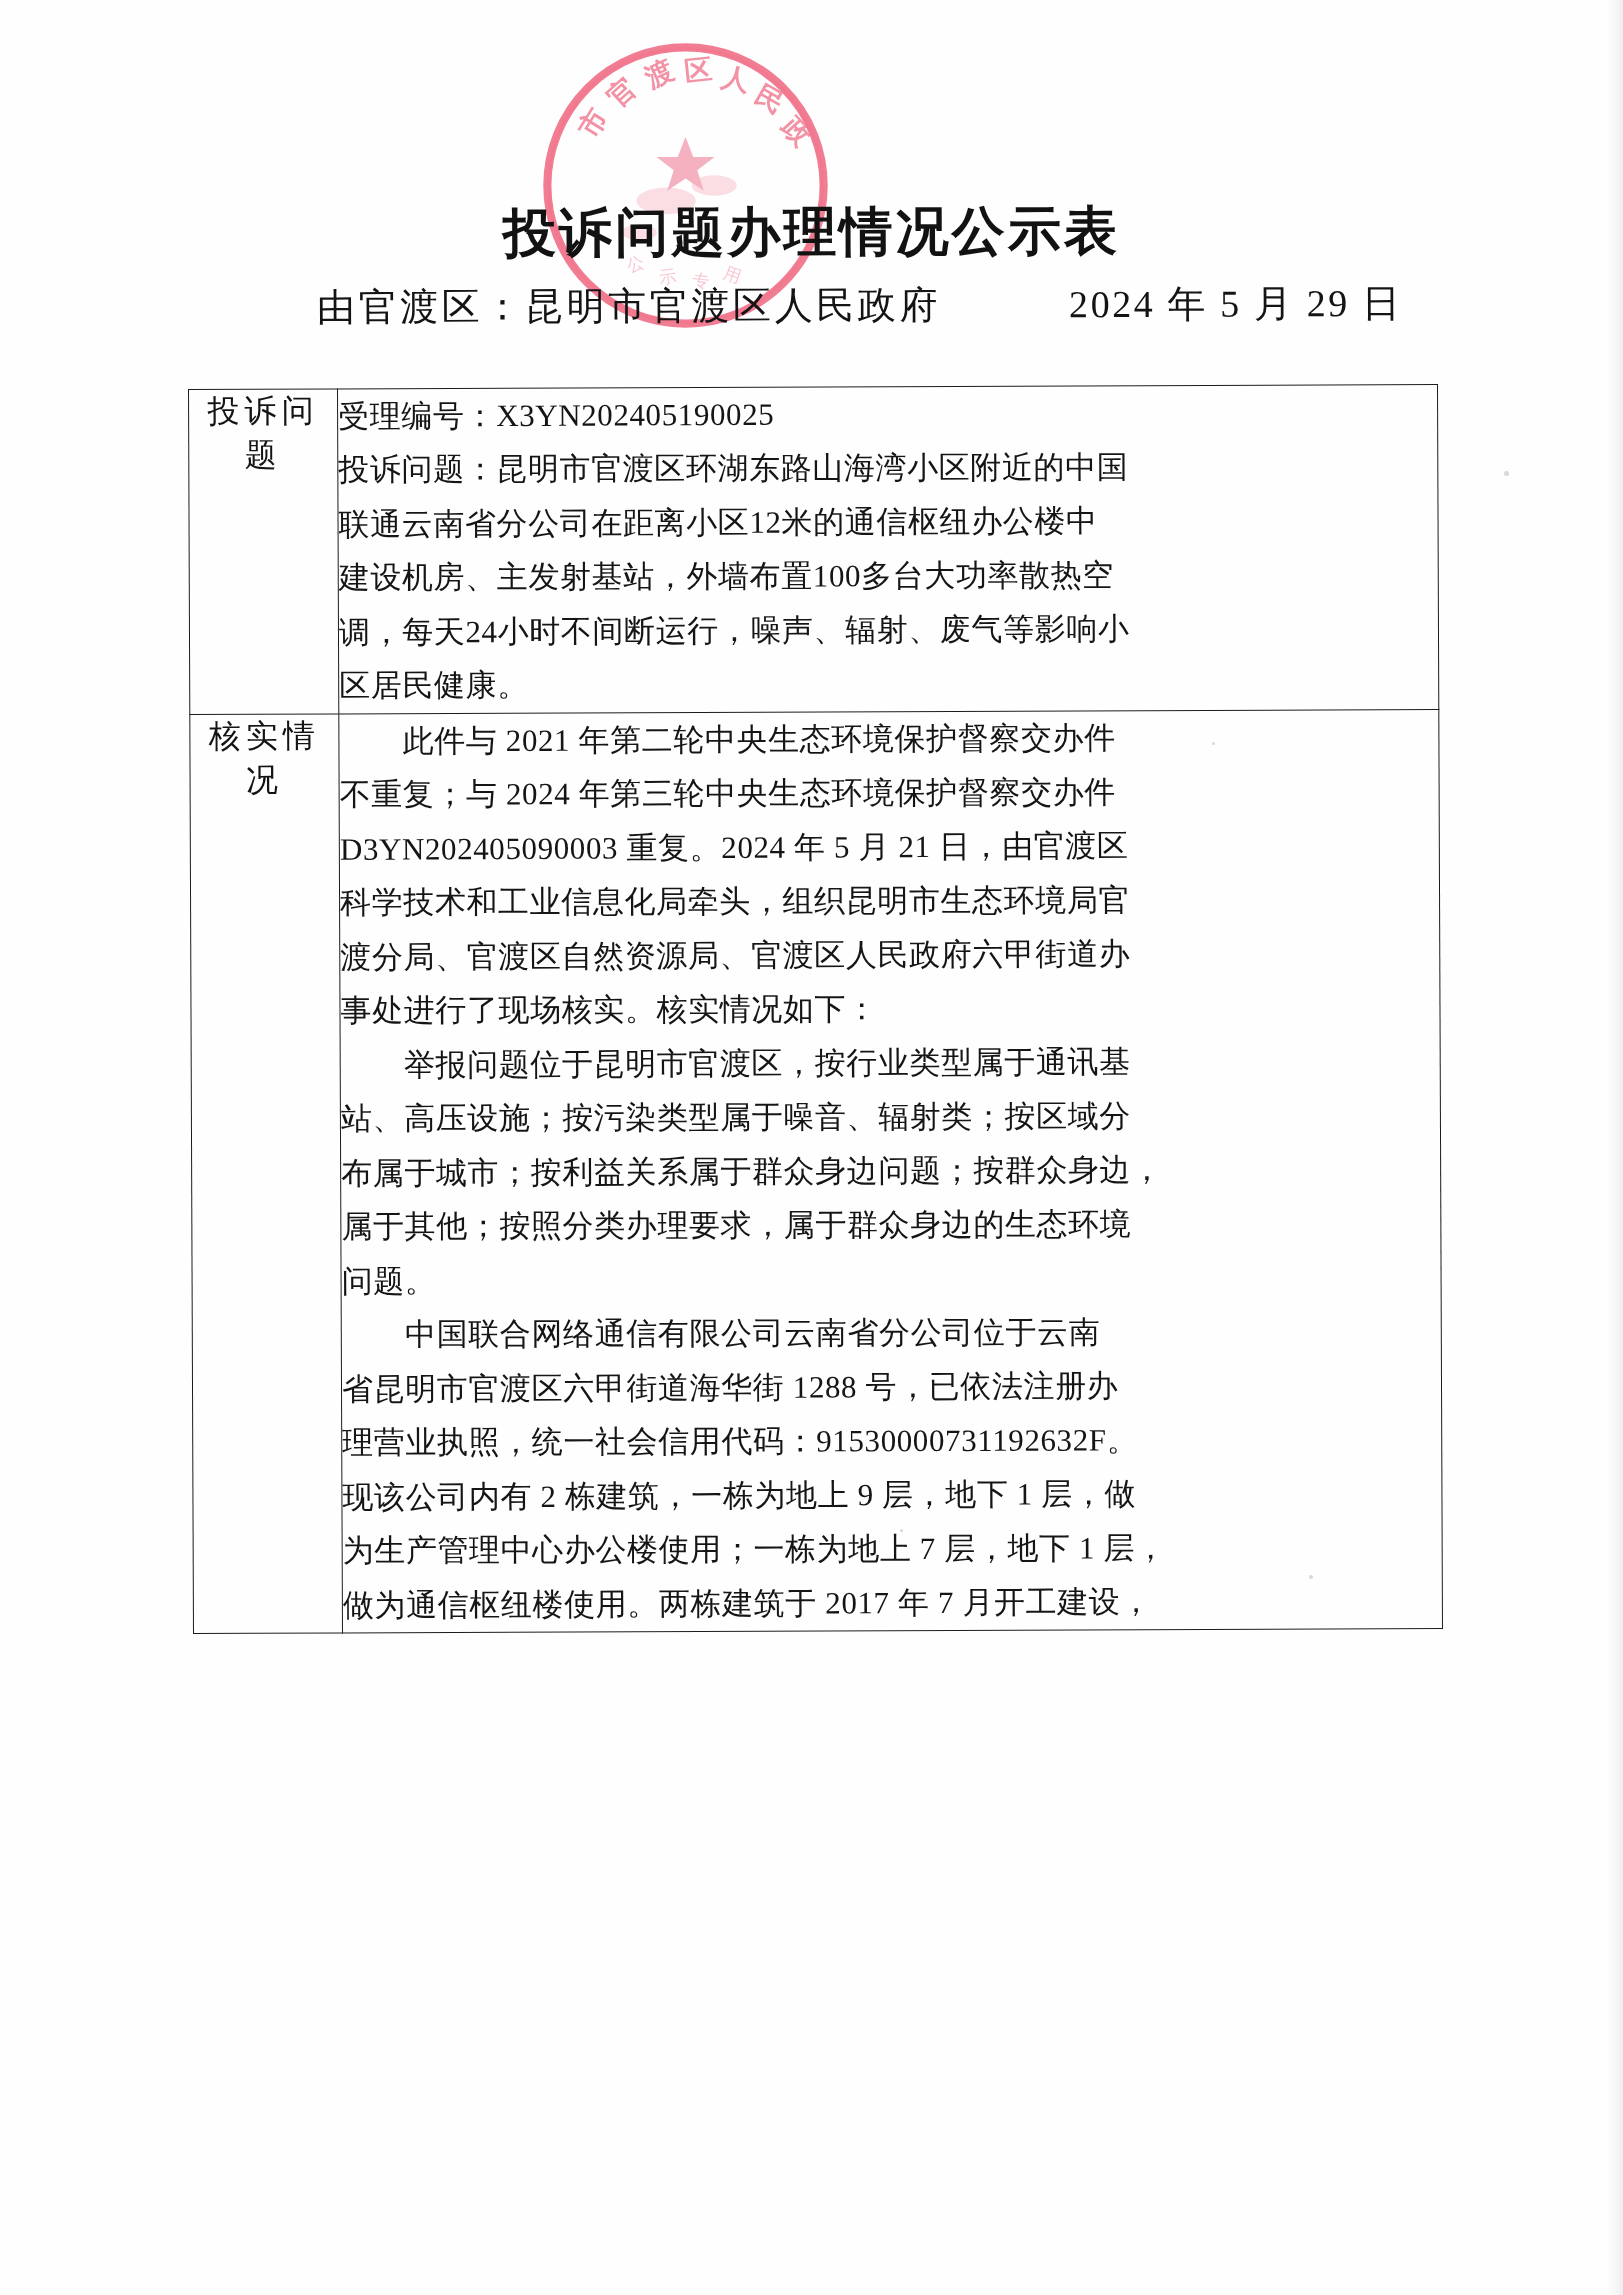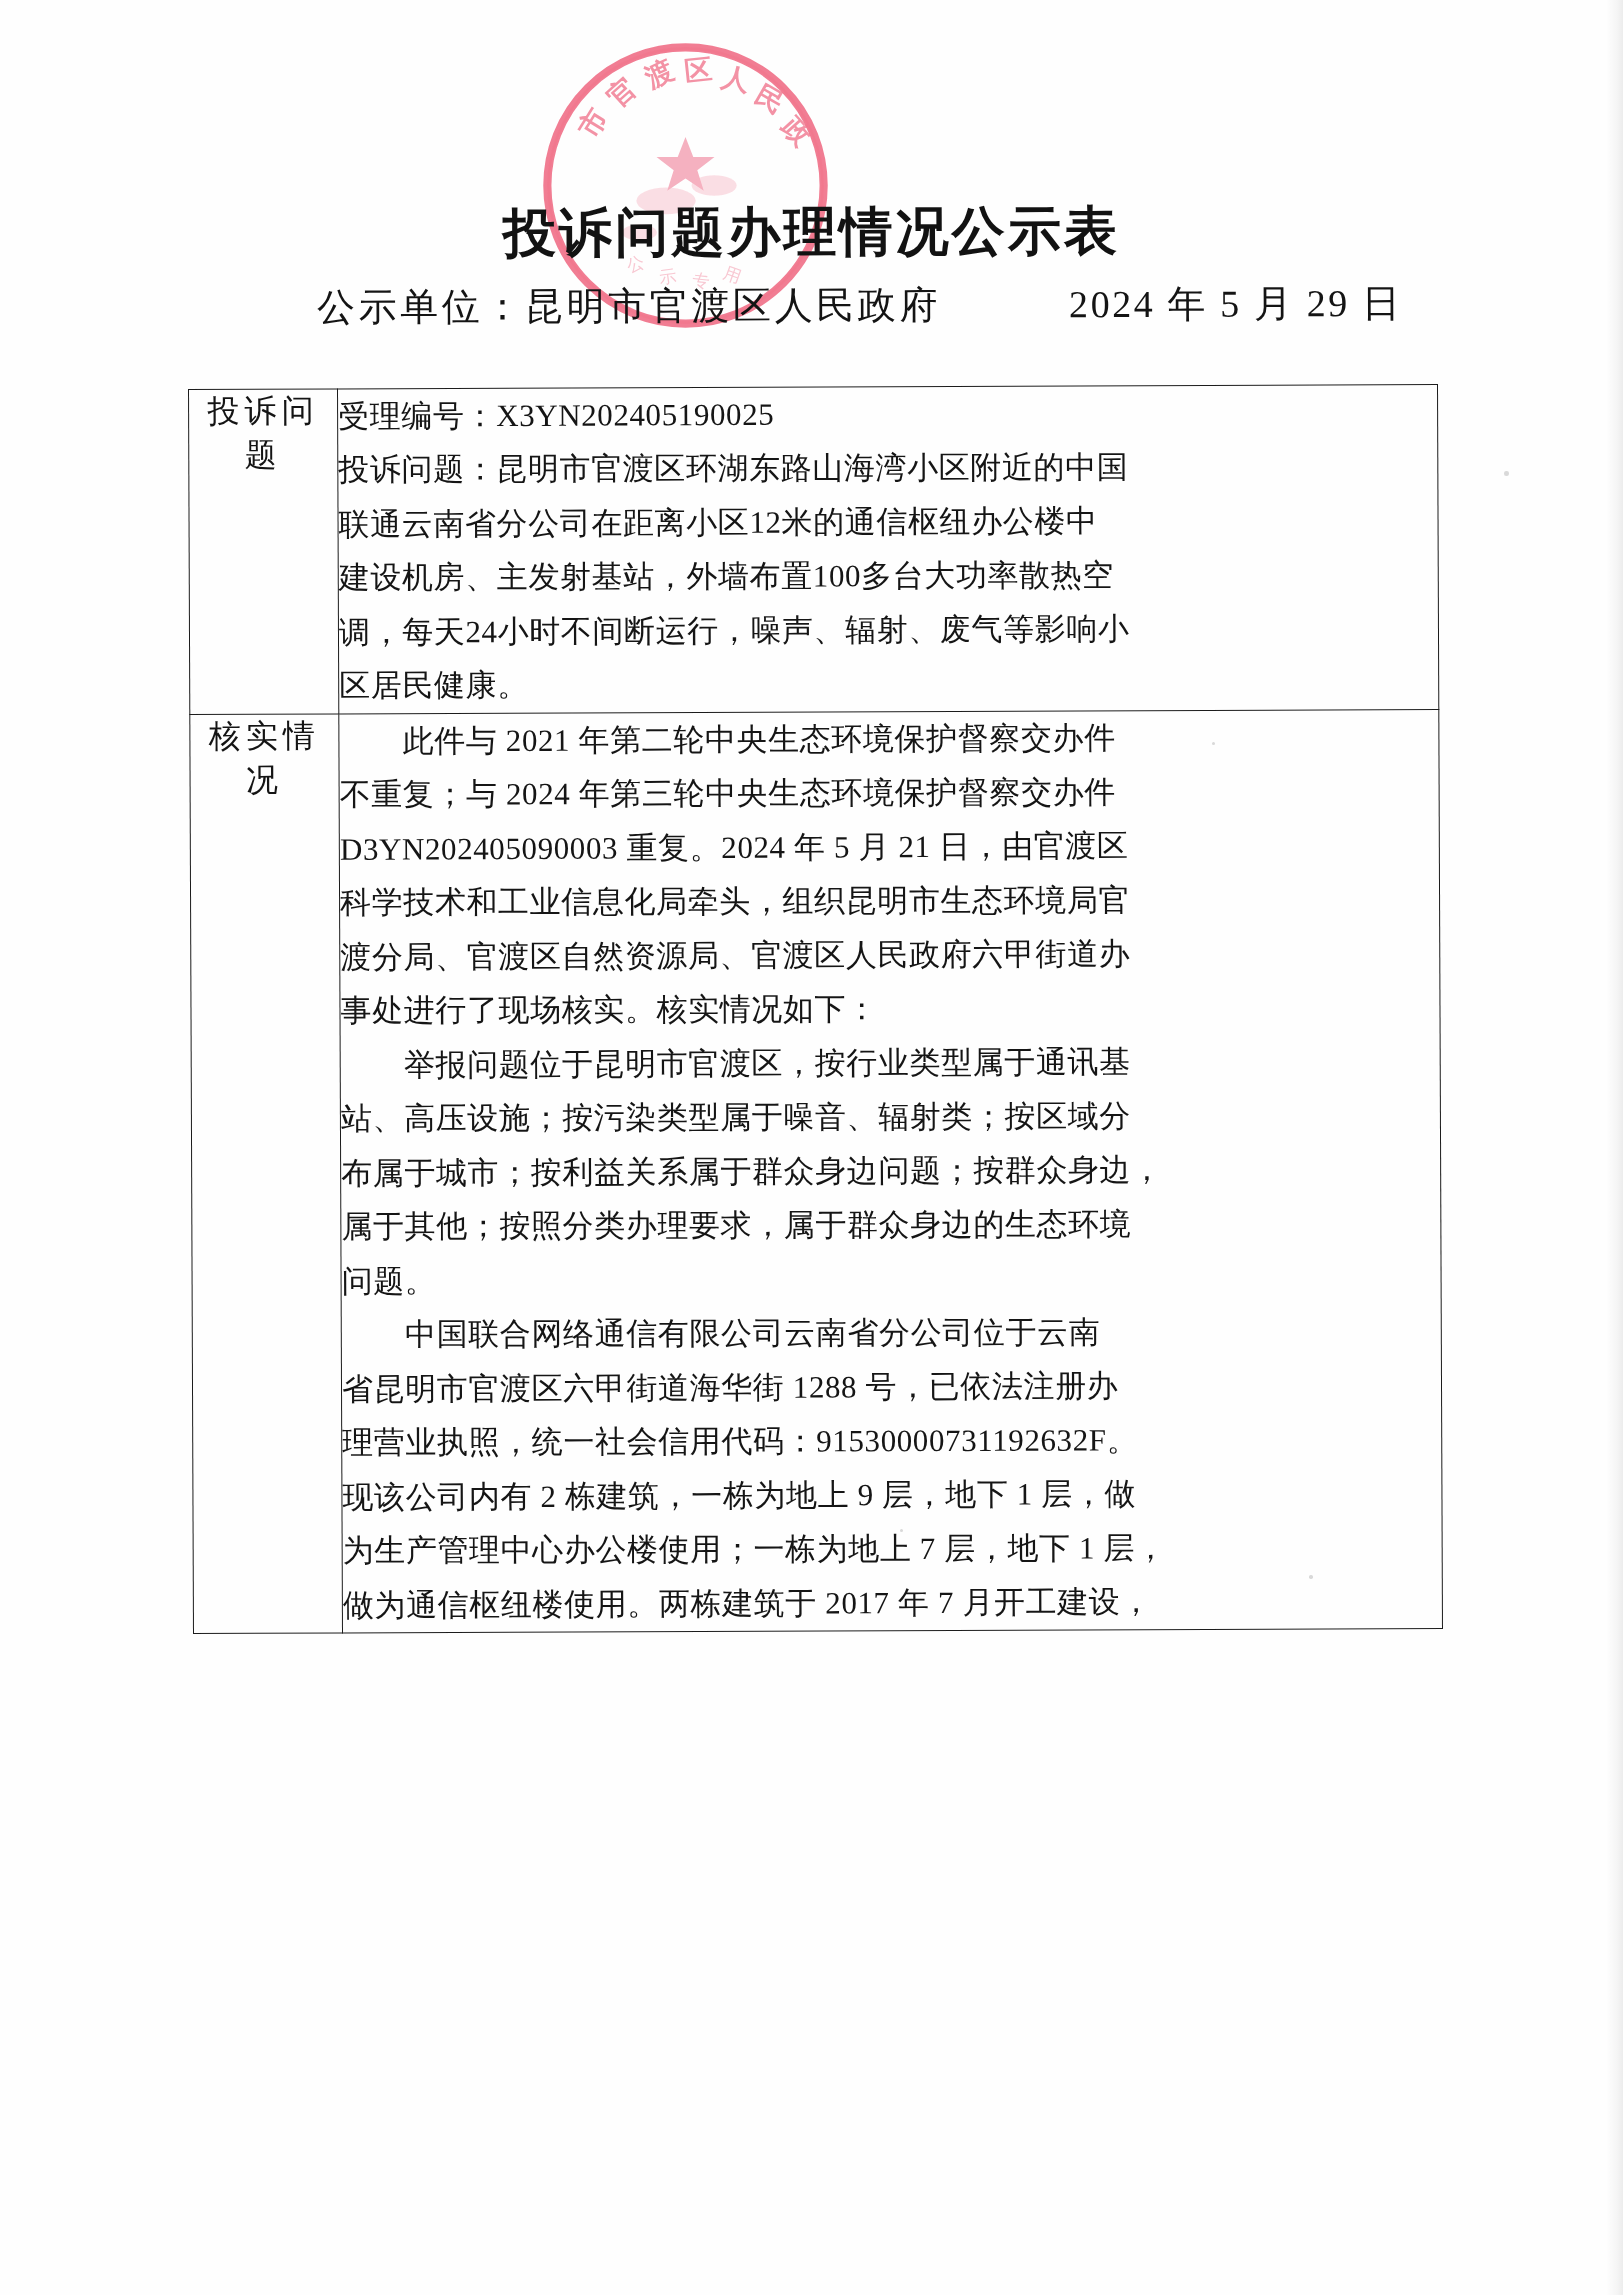--- a/index.html
+++ b/index.html
@@ -169,21 +169,21 @@
         <ellipse cx="262" cy="330" rx="58" ry="26"></ellipse>
         <ellipse cx="356" cy="300" rx="44" ry="20"></ellipse>
         <ellipse cx="210" cy="392" rx="34" ry="16"></ellipse>
       </g>
     </g>
   </svg>
 
   <div id="doc-title">投诉问题办理情况公示表</div>
 
   <div id="header-line">
-    <span id="publisher-label">公示单位：</span>
+    <span id="publisher-label">由官渡区：</span>
     <span id="publisher-value">昆明市官渡区人民政府</span>
     <span id="header-date">2024 年 5 月 29 日</span>
   </div>
 
   <table id="form-table">
     <tbody>
       <tr>
         <td class="row-label">投诉问题</td>
         <td class="row-body">
           <div class="body-line w1">受理编号：X3YN202405190025</div>

